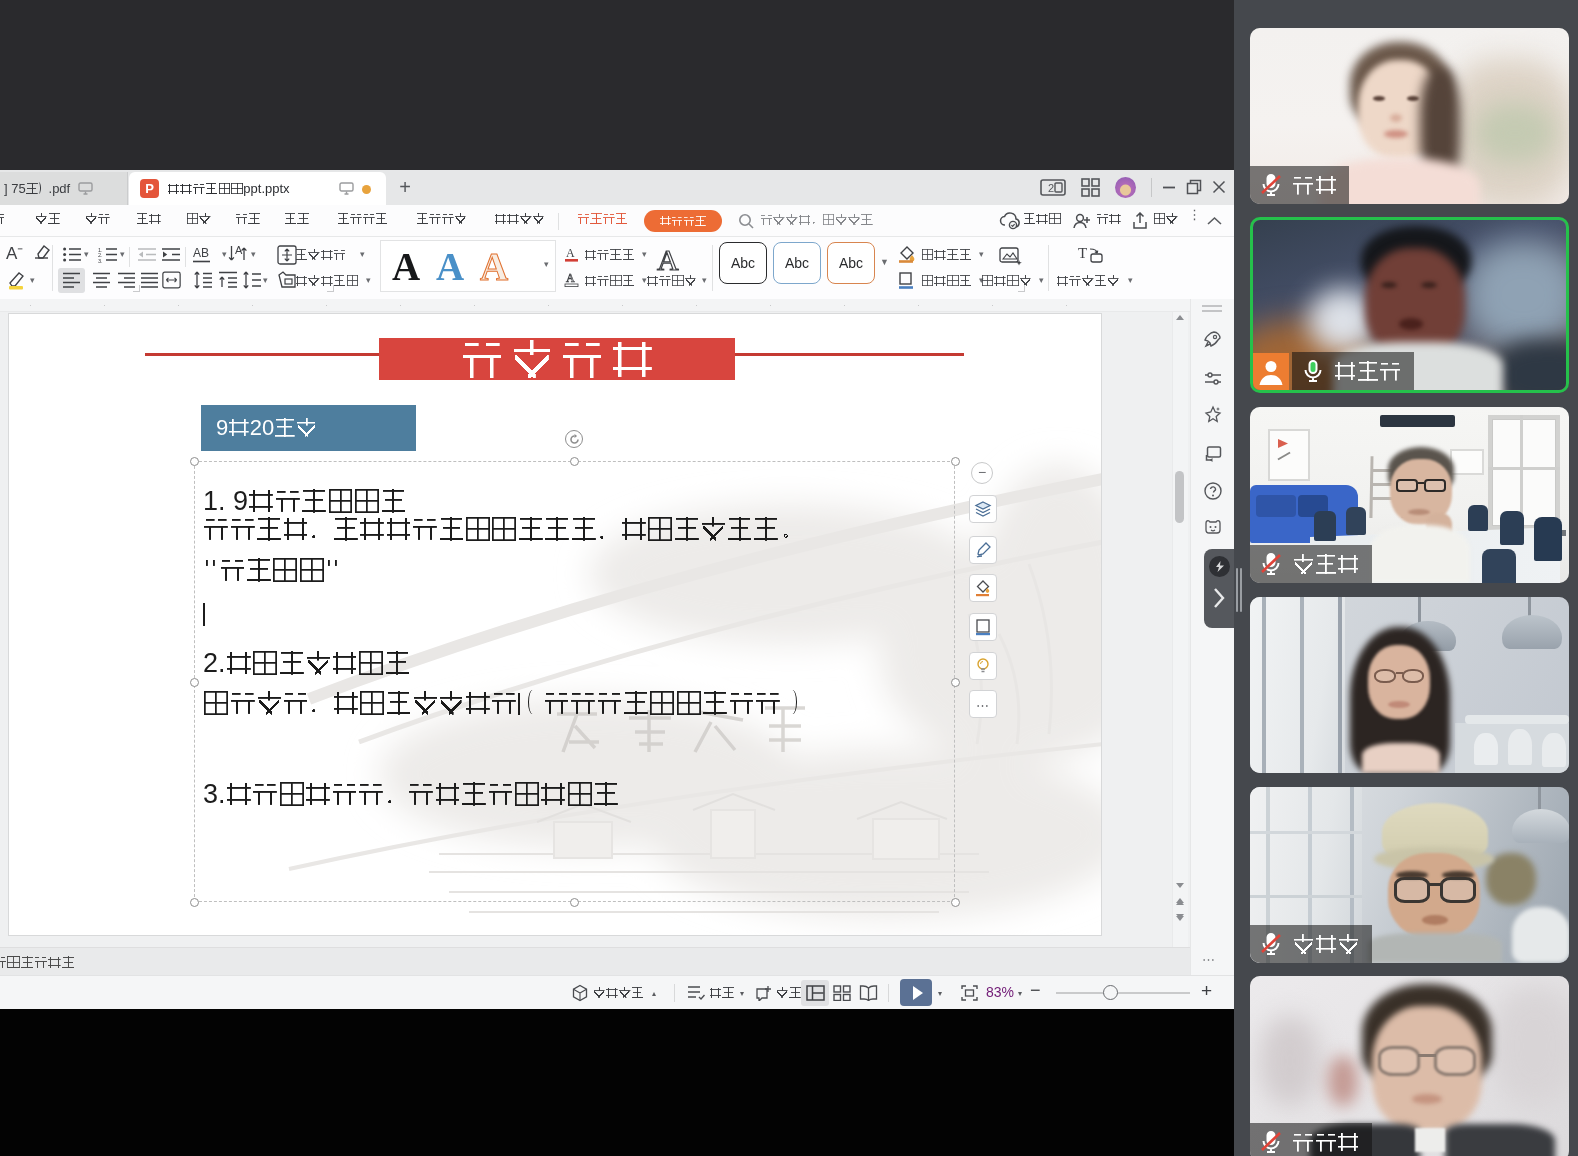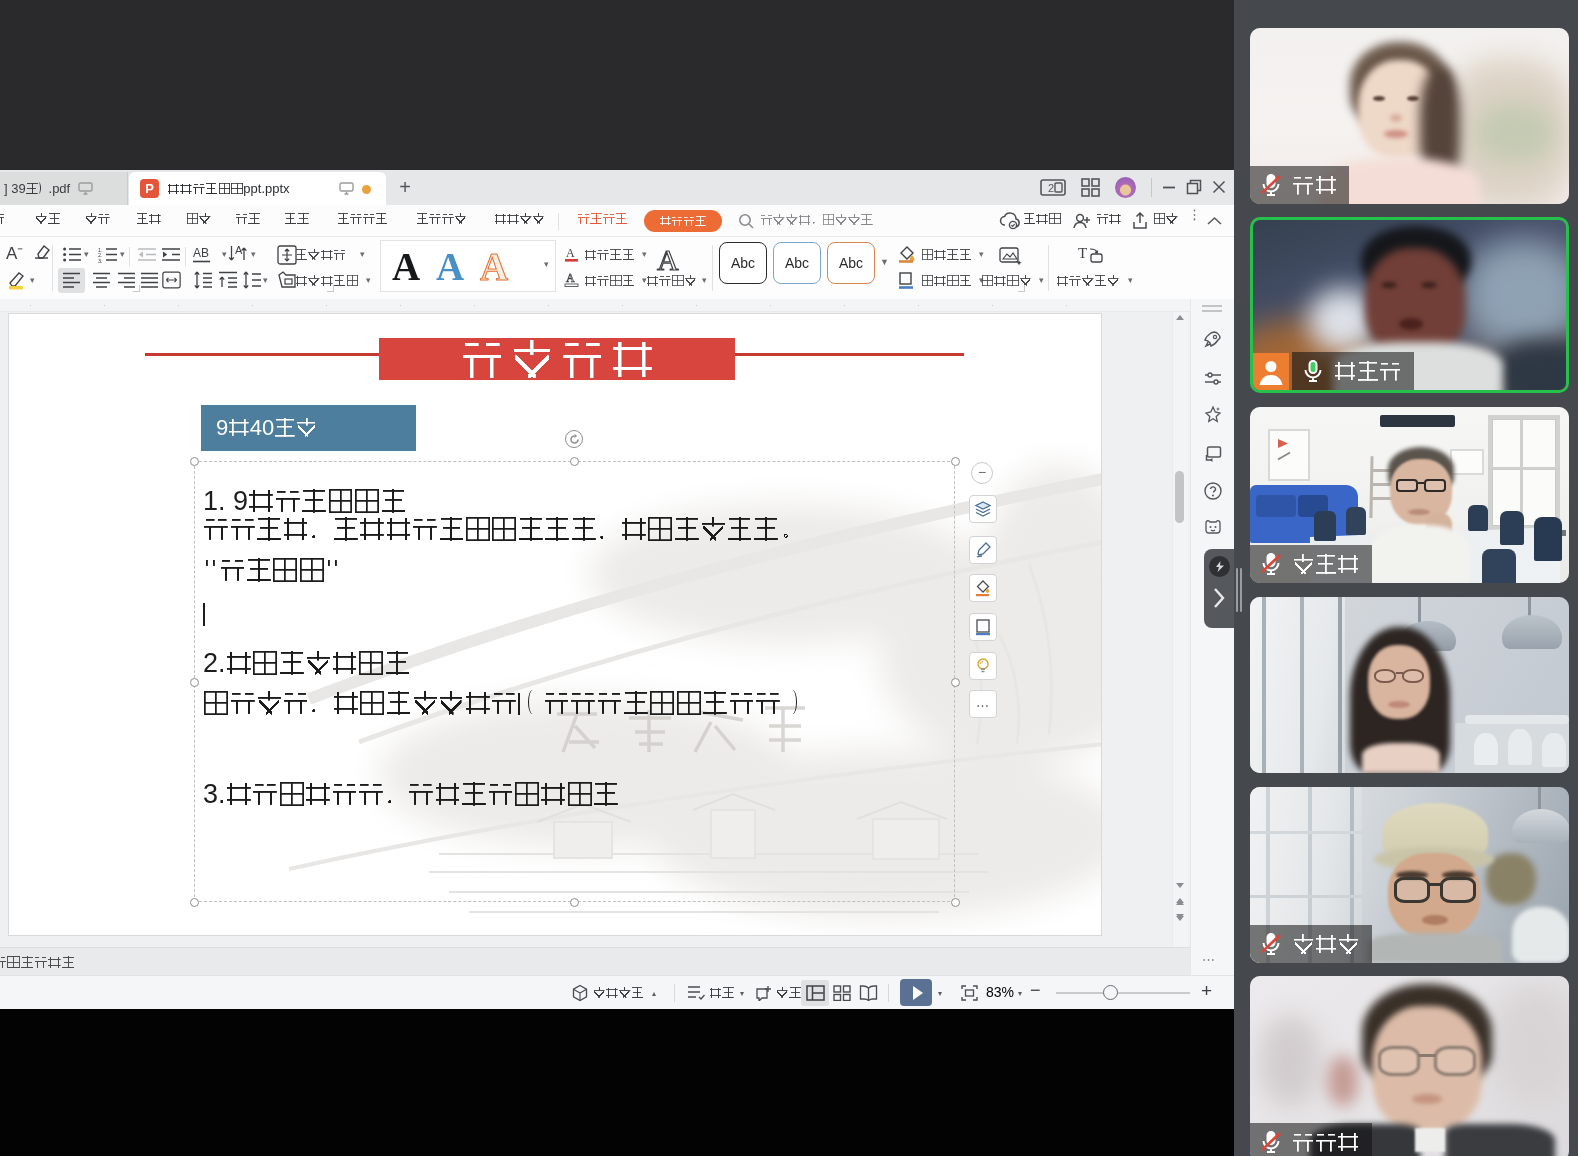--- a/index.html
+++ b/index.html
@@ -56,21 +56,21 @@
 .dbl-up{width:0;height:0;border-left:4px solid transparent;border-right:4px solid transparent;border-bottom:5px solid #8a8c90}
 .dbl-dn{width:0;height:0;border-left:4px solid transparent;border-right:4px solid transparent;border-top:5px solid #8a8c90}
 </style>
 </head>
 <body>
 <div id="app">
 <div class="ab" id="topdark"></div>
 
 <div class="ab" id="tabbar">
   <div class="ab" style="left:0;top:2px;width:128px;height:33px;background:#dcdddd;border-right:1px solid #cbcccd;color:#3a3c40;font-size:13px;line-height:33px;white-space:nowrap;overflow:hidden">
-    <span style="margin-left:4px">] 39</span><span style="color:#3a3c40"><i class="q q1"></i></span><i class="pr" style="width:.5em"></i> .pdf
+    <span style="margin-left:4px">] 75</span><span style="color:#3a3c40"><i class="q q1"></i></span><i class="pr" style="width:.5em"></i> .pdf
     <svg width="15" height="13" viewBox="0 0 15 13" style="vertical-align:-2px;margin-left:4px">
           <rect x="1" y="1" width="13" height="8" rx="1.5" fill="none" stroke="#9b9c9e" stroke-width="1.4"></rect>
           <path d="M5.5 12h4M7.5 9.5V12" stroke="#9b9c9e" stroke-width="1.4"></path>
         </svg>
   </div>
   <div class="ab" style="left:129px;top:2px;width:257px;height:33px;background:#fff;border-radius:6px 6px 0 0;color:#2b2d31;font-size:13px;line-height:33px">
     <span class="ab" style="left:11px;top:7px;width:19px;height:19px;border-radius:4px;background:#e4553a;color:#fff;font-weight:bold;font-size:13px;text-align:center;line-height:19px">P</span>
     <span style="margin-left:38px"><i class="q q3"></i><i class="q q3"></i><i class="q q5"></i><i class="q q1"></i><i class="q q2"></i><i class="q q2"></i>ppt.pptx</span>
     <svg width="15" height="13" viewBox="0 0 15 13" style="position:absolute;left:210px;top:10px">
           <rect x="1" y="1" width="13" height="8" rx="1.5" fill="none" stroke="#9b9c9e" stroke-width="1.4"></rect>
@@ -365,21 +365,21 @@
     </svg>
 
     <div class="ab" style="left:136px;top:39px;width:819px;height:3px;background:#c43a32"></div>
     <div class="ab" style="left:370px;top:24px;width:356px;height:42px;background:#d8453e;color:#fff;font-size:44px;display:flex;align-items:center;justify-content:center;column-gap:7px">
           <i class="q q5"></i>
           <i class="q q4"></i>
           <i class="q q5"></i>
           <i class="q q3"></i>
         </div>
 
-    <div class="ab" style="left:192px;top:91px;width:215px;height:46px;background:#4e7e9e;color:#fff;font-size:22px;line-height:46px"><span style="margin-left:15px">9</span><span><i class="q q3"></i></span><span>40</span><span><i class="q q1"></i><i class="q q4"></i></span></div>
+    <div class="ab" style="left:192px;top:91px;width:215px;height:46px;background:#4e7e9e;color:#fff;font-size:22px;line-height:46px"><span style="margin-left:15px">9</span><span><i class="q q3"></i></span><span>20</span><span><i class="q q1"></i><i class="q q4"></i></span></div>
 
     <div class="ab" style="left:185px;top:147px;width:761px;height:441px;border:1px dashed #bfbfbf"></div>
 
     <div class="ab hdl" style="left:181px;top:143px"></div>
     <div class="ab hdl" style="left:561px;top:143px"></div>
     <div class="ab hdl" style="left:942px;top:143px"></div>
     <div class="ab hdl" style="left:181px;top:364px"></div>
     <div class="ab hdl" style="left:942px;top:364px"></div>
     <div class="ab hdl" style="left:181px;top:584px"></div>
     <div class="ab hdl" style="left:561px;top:584px"></div>
@@ -525,21 +525,21 @@
         <path d="M9.5 3v12.5" stroke="#4a4c50" stroke-width="1.3"></path>
       </svg>
   <div class="ab sep-v" style="left:888px;top:8px;height:18px;background:#d8d9da"></div>
   <div class="ab" style="left:900px;top:3px;width:32px;height:27px;background:#5b7194;border-radius:4px"></div>
   <div class="ab" style="left:913px;top:10px;width:0;height:0;border-top:7px solid transparent;border-bottom:7px solid transparent;border-left:10px solid #fff"></div>
   <span class="ab" style="left:938px;top:13px;color:#5a5c60;font-size:8px">▾</span>
   <svg class="ab" style="left:961px;top:9px" width="17" height="16" viewBox="0 0 17 16">
         <path d="M1 4V1h4M12 1h4v3M16 12v3h-4M5 15H1v-3" fill="none" stroke="#4a4c50" stroke-width="1.4"></path>
         <rect x="4.5" y="5" width="8" height="6" fill="none" stroke="#4a4c50" stroke-width="1.3"></rect>
       </svg>
-  <span class="ab" style="left:986px;top:8px;color:#000000;font-size:14px">83%</span>
+  <span class="ab" style="left:986px;top:8px;color:#701a75;font-size:14px">83%</span>
   <span class="ab" style="left:1018px;top:13px;color:#5a5c60;font-size:8px">▾</span>
   <span class="ab" style="left:1030px;top:4px;color:#3c3e42;font-size:18px">−</span>
   <div class="ab" style="left:1056px;top:16px;width:134px;height:2px;background:#c9cacb"></div>
   <div class="ab" style="left:1103px;top:9px;width:15px;height:15px;border-radius:50%;background:#f5f6f7;border:1.6px solid #6a6c70"></div>
   <span class="ab" style="left:1201px;top:4px;color:#3c3e42;font-size:19px">+</span>
 </div>
 <div class="ab" id="blackstrip"></div>
 
 <div class="ab" id="panel">
   <div class="ab" style="left:2px;top:568px;width:2px;height:44px;border-radius:1px;background:#9a9ea3;box-shadow:4px 0 0 #9a9ea3"></div>

